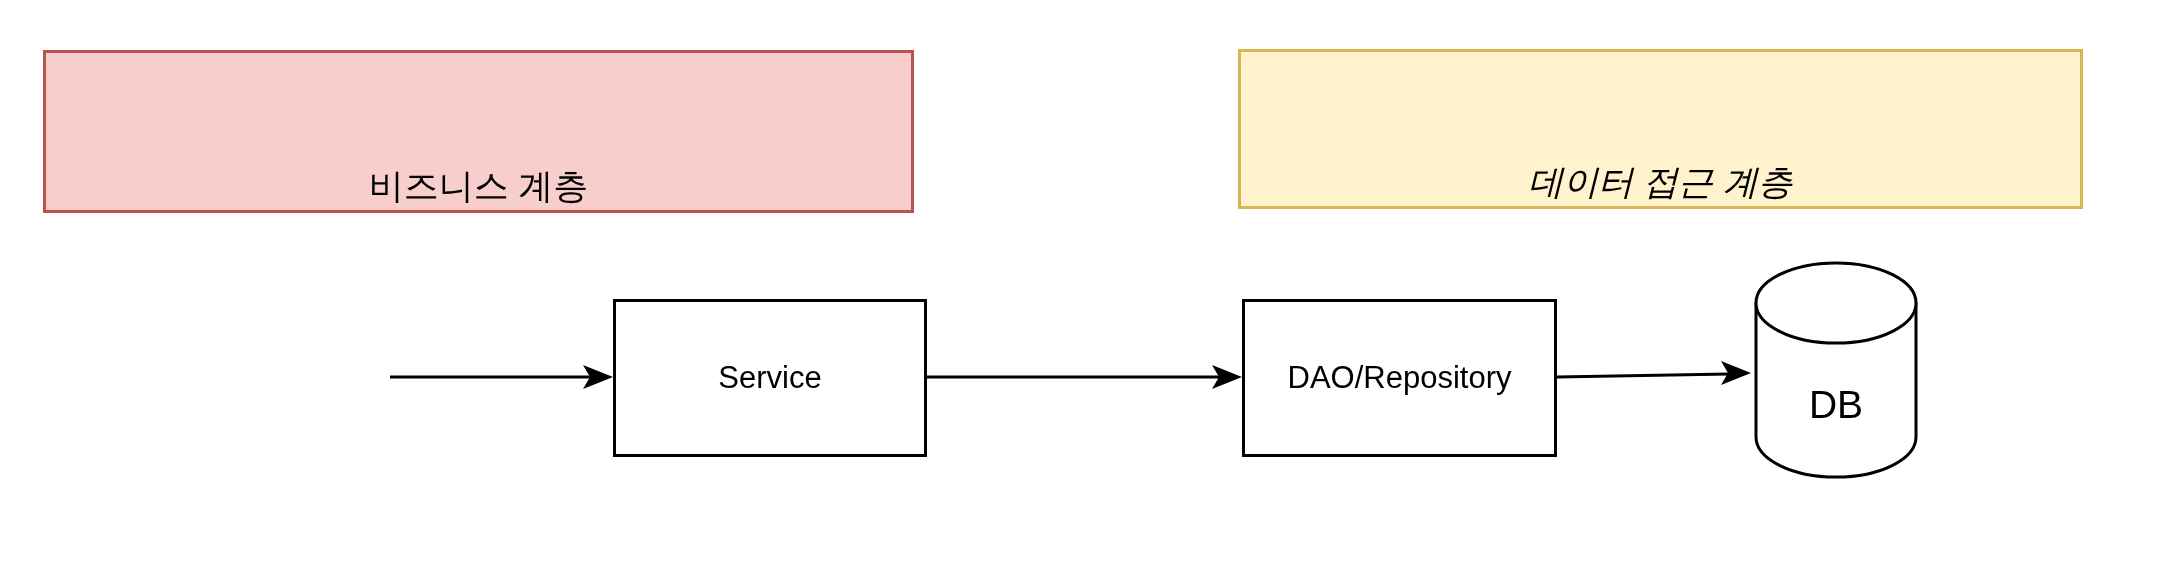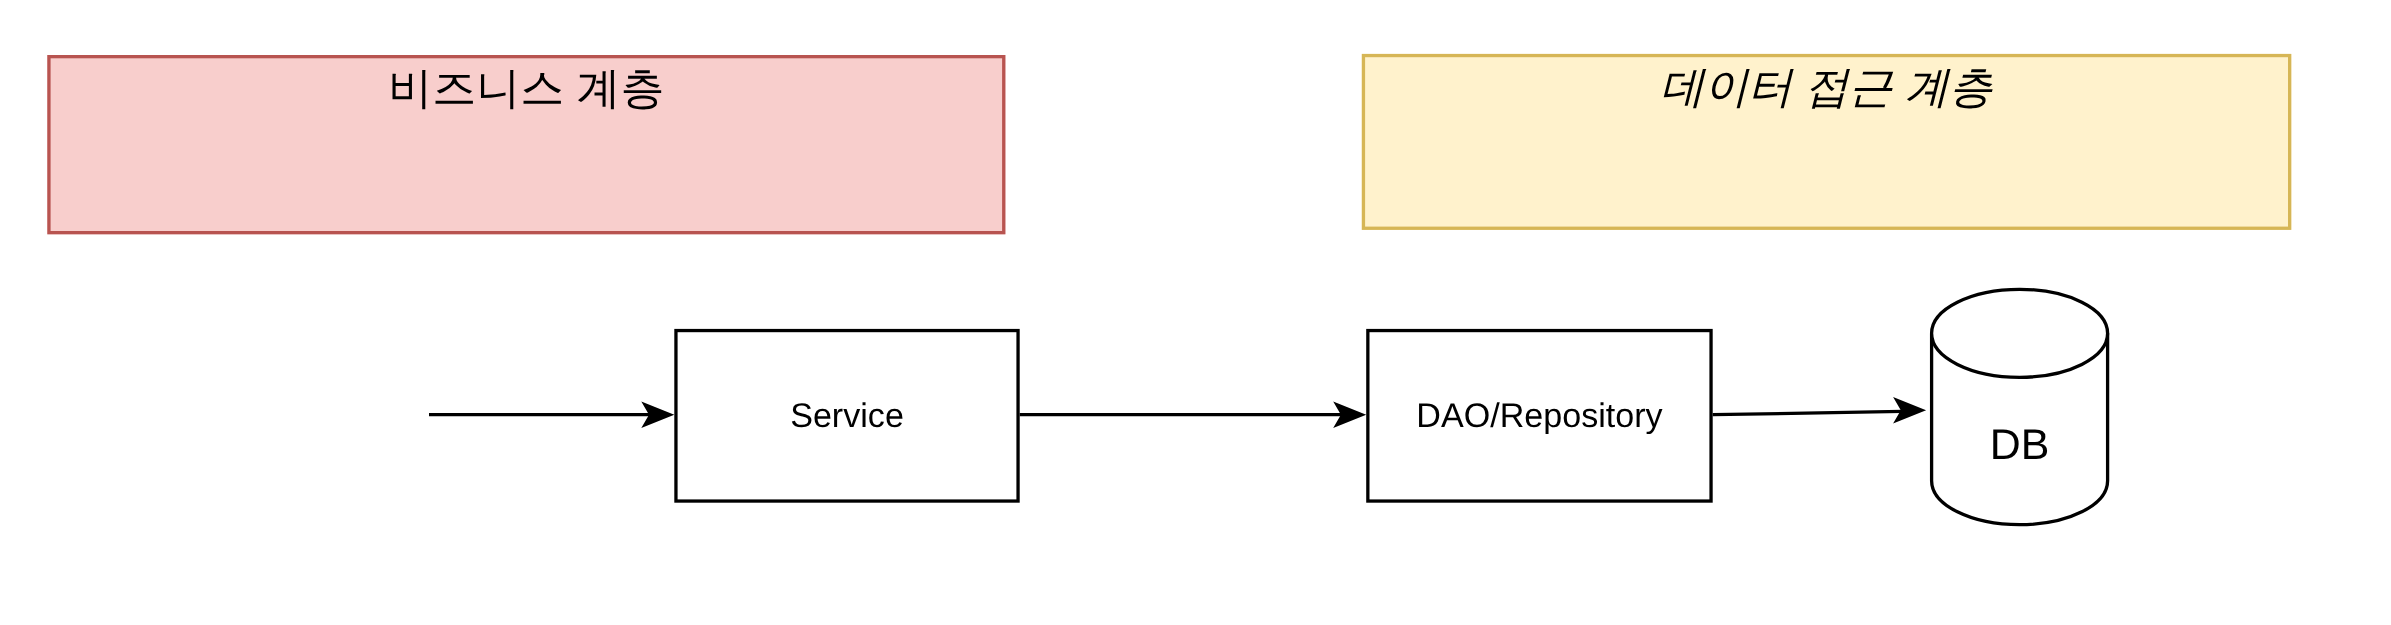--- a/index.html
+++ b/index.html
@@ -12,24 +12,24 @@
     width: 2174px;
     height: 568px;
     background: #ffffff;
     overflow: hidden;
     font-family: "Liberation Sans", "DejaVu Sans", sans-serif;
     color: #000000;
   }
   .layer-header {
     position: absolute;
     display: flex;
-    align-items: flex-start;
+    align-items: flex-end;
     justify-content: center;
     box-sizing: border-box;
-    font-size: 40px;
+    font-size: 35px;
     text-align: center;
   }
   .layer-business {
     left: 43px; top: 50px;
     width: 871px; height: 163px;
     background: #f8cecc;
     border: 3px solid #b85450;
   }
   .layer-data-access {
     left: 1238px; top: 49px;

